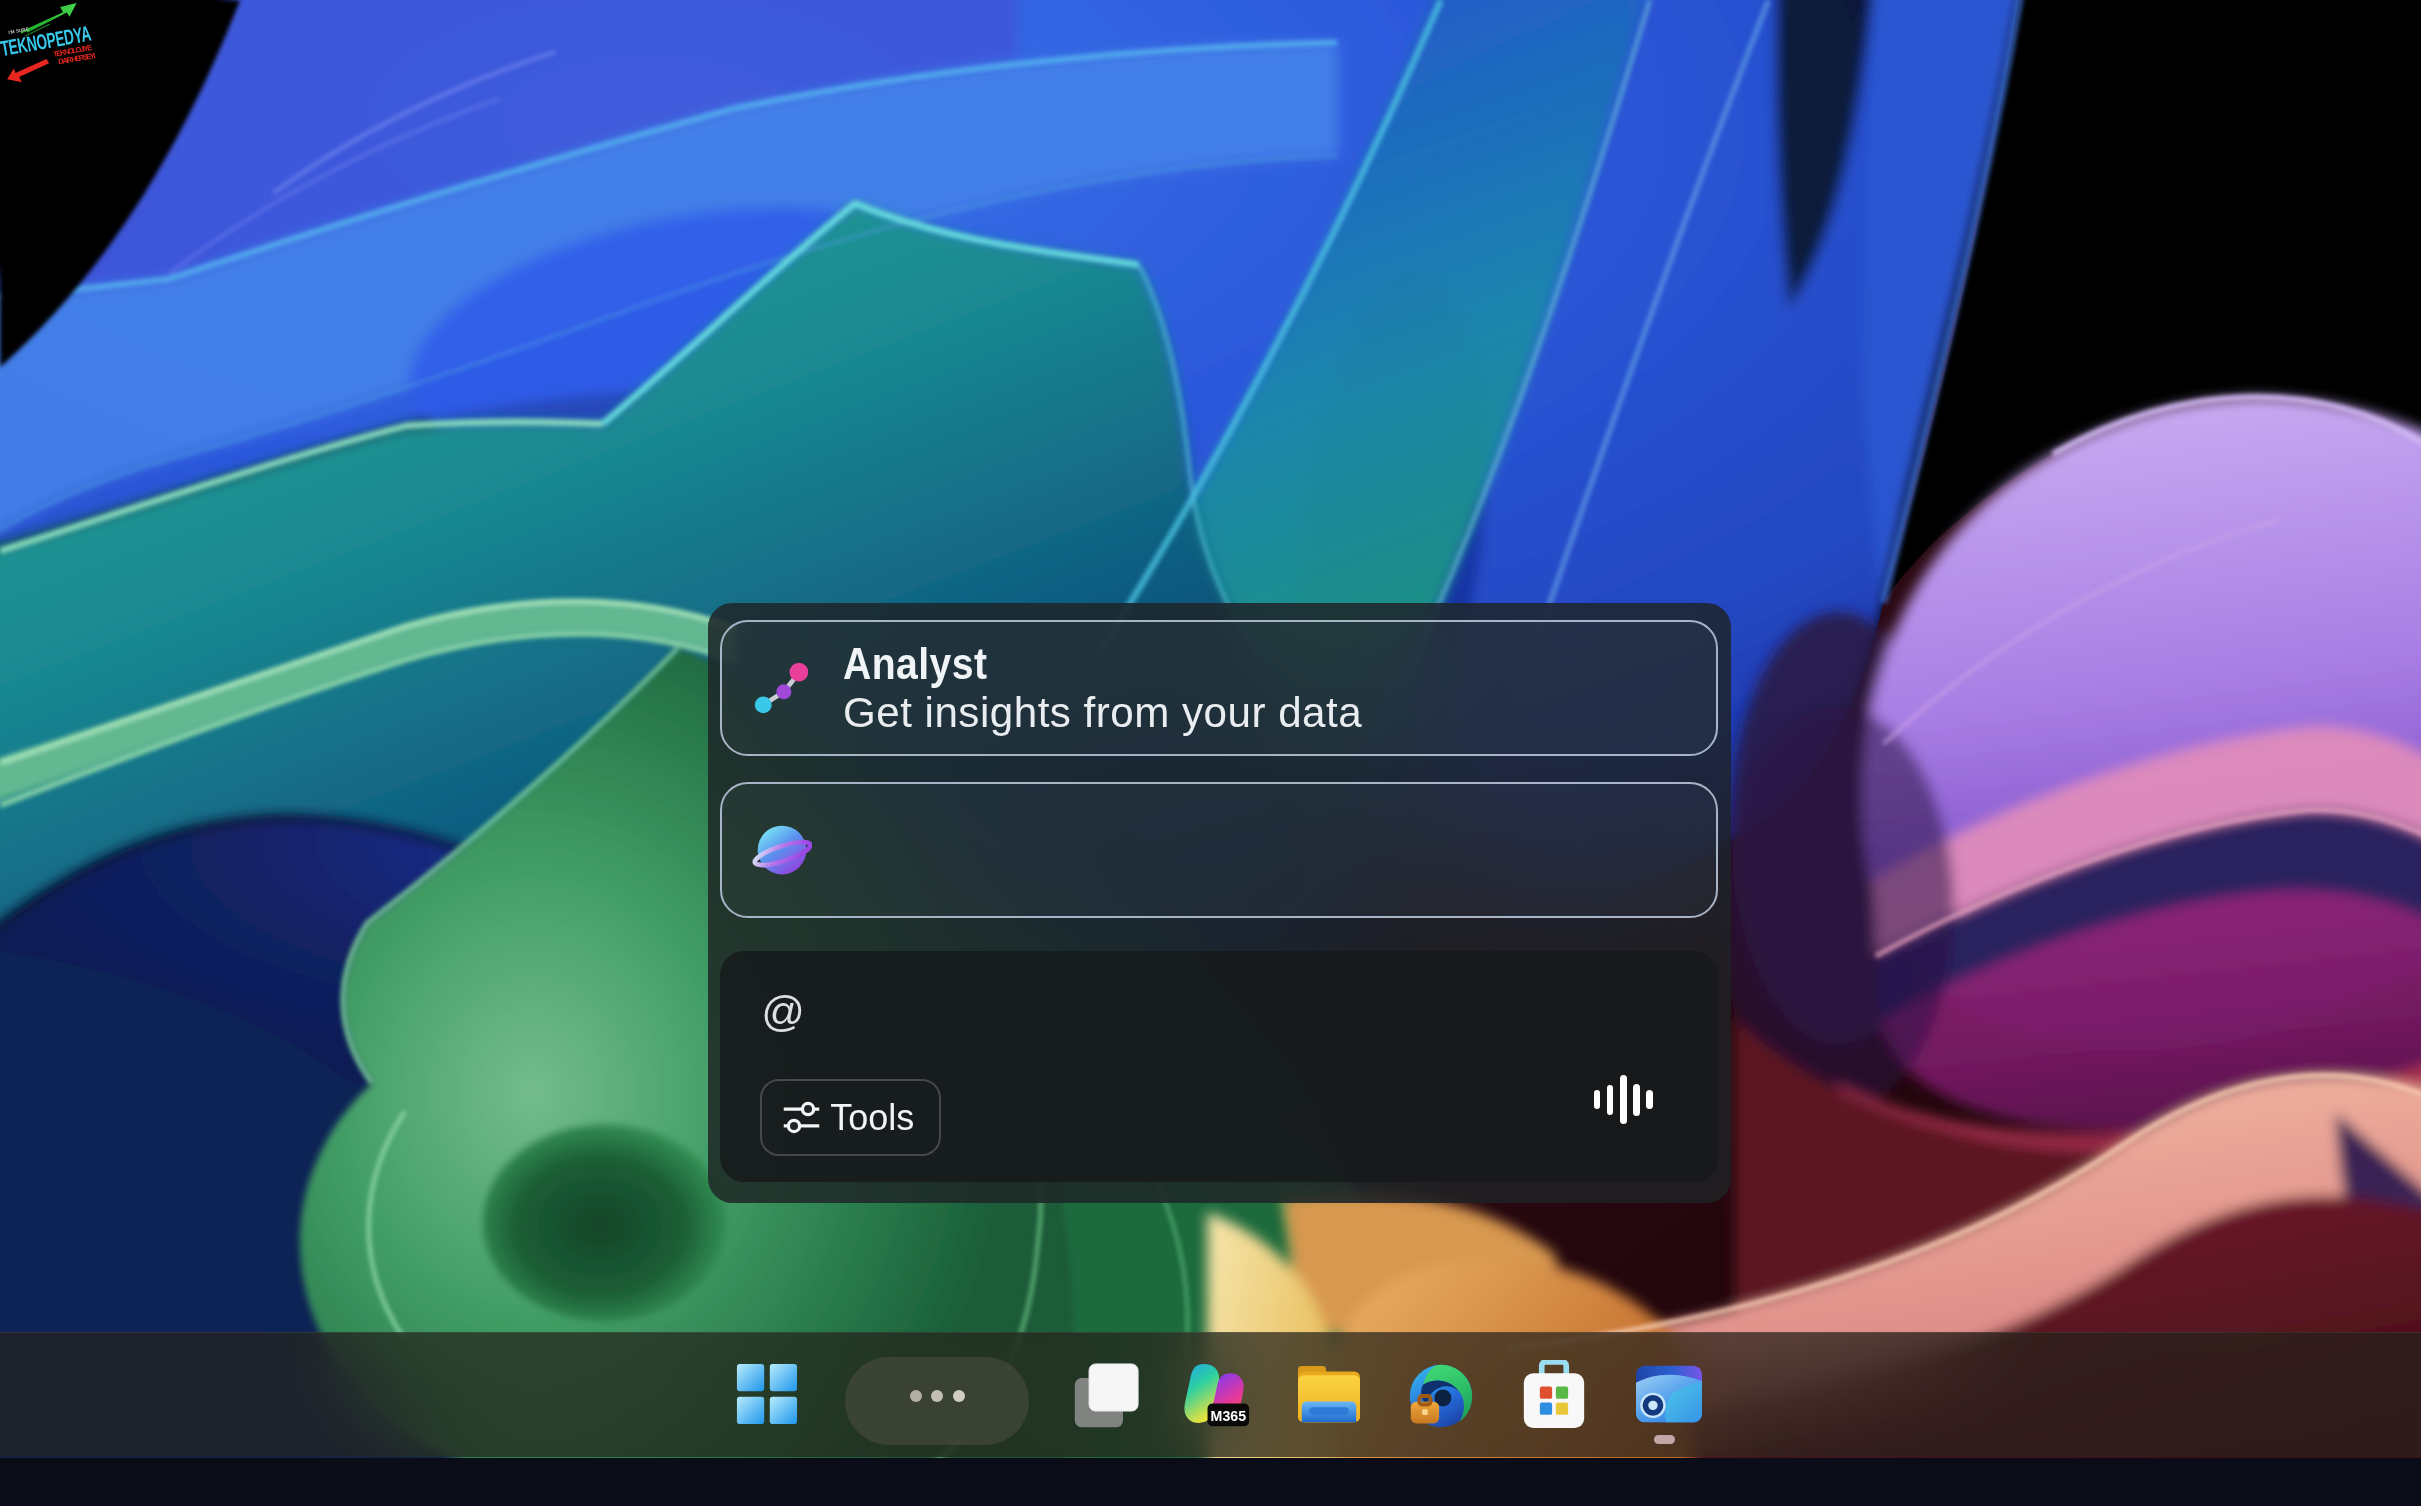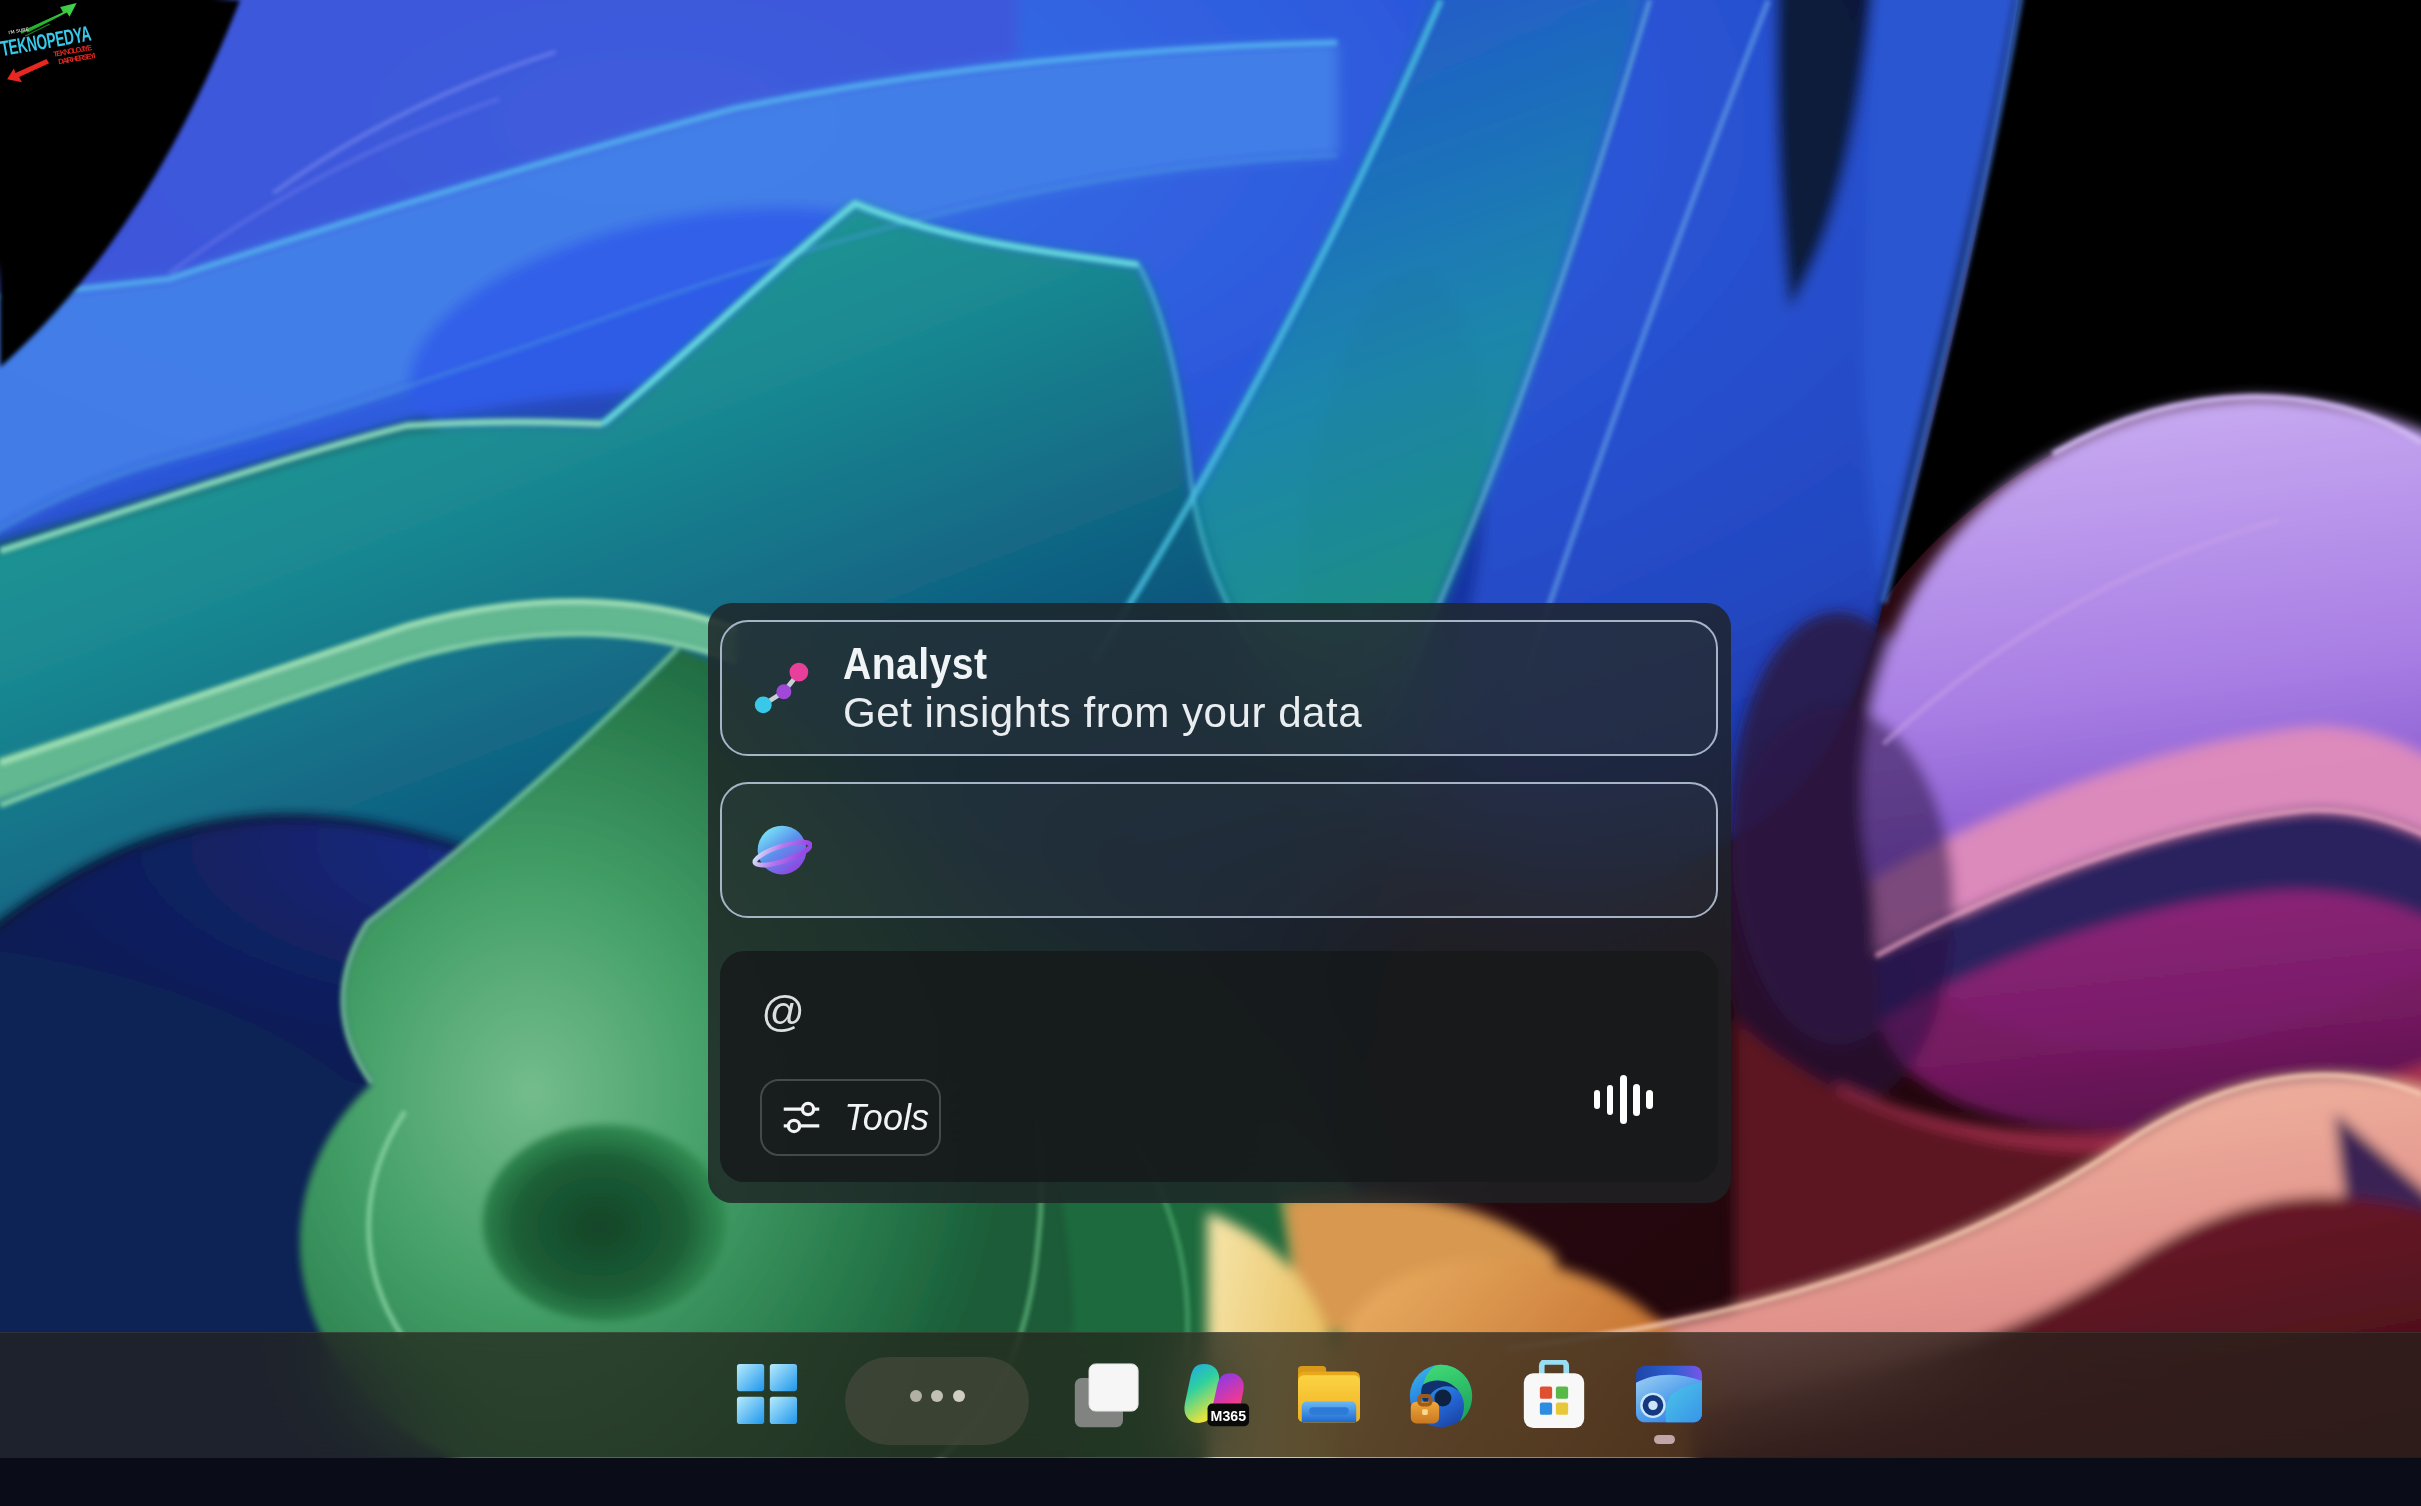--- a/index.html
+++ b/index.html
@@ -15,21 +15,21 @@
   #card2{top:179px;}
   .cicon{width:60px;height:60px;margin-left:30px;flex:0 0 auto;}
   .ctext{margin-left:31px;color:#f1f4f6;}
   .ctitle{font-size:45px;font-weight:700;line-height:47px;letter-spacing:0.5px;}
   .csub{font-size:43px;font-weight:400;line-height:50px;color:#e9edf0;letter-spacing:0.5px;}
   #inputbox{position:absolute;left:12.2px;top:348px;width:998px;height:231px;border-radius:24.5px;
     background:rgba(22,24,26,0.82);}
   #at{position:absolute;left:41px;top:36px;font-size:43px;color:#dcdfe2;}
   #toolsbtn{position:absolute;left:40px;bottom:26px;width:181px;height:77px;border-radius:19px;
     border:2.4px solid #46494c;box-sizing:border-box;display:flex;align-items:center;color:#f2f4f6;}
-  #toolsbtn span{font-size:36px;margin-left:21px;font-style:italic;}
+  #toolsbtn span{font-size:36px;margin-left:7px;}
   #vicon{position:absolute;right:62px;bottom:58px;display:flex;align-items:center;}
   #vicon i{display:block;width:6.6px;border-radius:3.8px;background:#fff;margin:0 3.3px;}
   
   #taskbar{position:absolute;left:0;top:1332px;width:2422px;height:125px;
     background:rgba(37,35,28,0.72);backdrop-filter:blur(41px) saturate(1.05);
     border-top:0.9px solid rgba(255,255,255,0.07);box-sizing:border-box;}
   #bottomstrip{position:absolute;left:0;top:1458px;width:2422px;height:49px;background:#0a0c17;}
   .tic{position:absolute;top:1363px;width:64px;height:64px;}
   
   #logo{position:absolute;left:0px;top:1.9px;width:122px;height:94px;transform:rotate(-10deg);transform-origin:11.3px 52px;}

